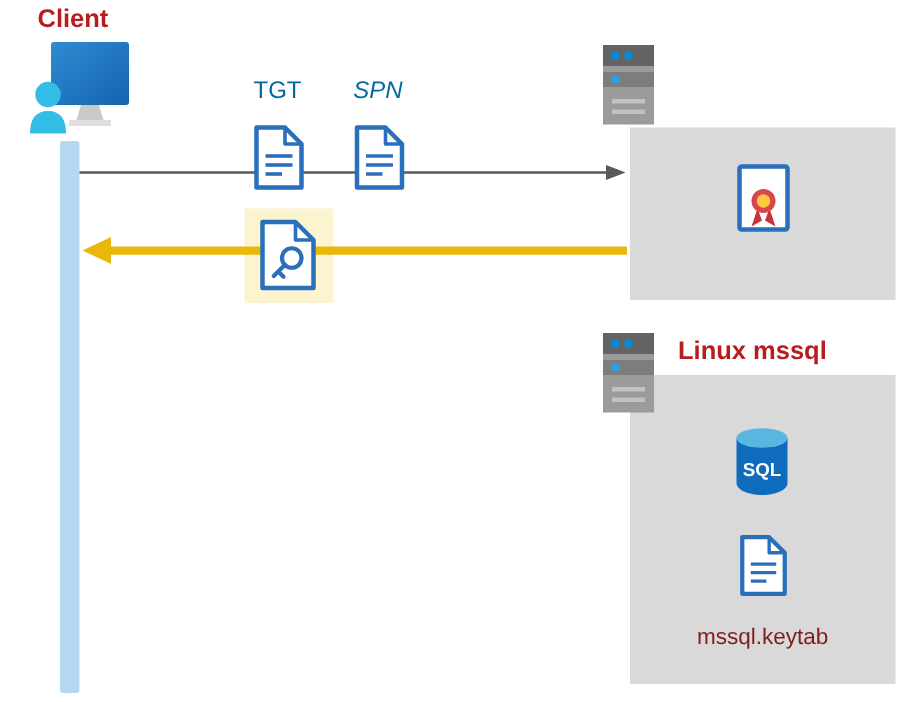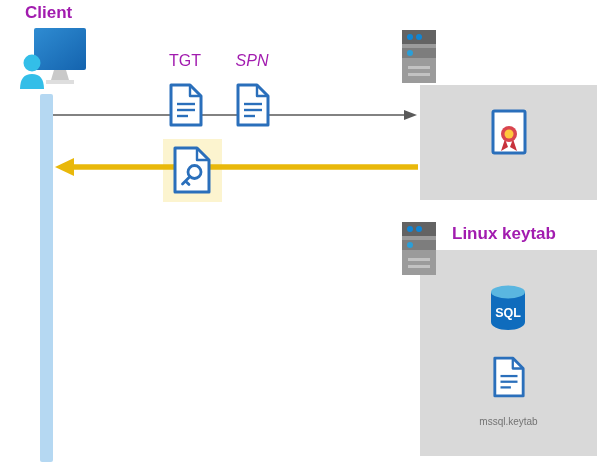--- a/index.html
+++ b/index.html
@@ -1,25 +1,25 @@
 <!DOCTYPE html>
 <html><head>
 <meta charset="utf-8">
 <style>
   * { margin:0; padding:0; box-sizing:border-box; }
   html,body { background:#ffffff; }
   body { font-family:"Liberation Sans", sans-serif; }
   .stage { position:relative; width:600px; height:468px; background:#ffffff; overflow:hidden; }
   .abs { position:absolute; }
-  .title { font-weight:bold; font-size:17px; color:#a21caf; line-height:1.22; }
-  .small-label { font-size:16px; color:#a21caf; text-align:center; }
+  .title { font-weight:bold; font-size:17px; color:#b91c1c; line-height:1.22; }
+  .small-label { font-size:16px; color:#0369a1; text-align:center; }
   .panel { position:absolute; background:#d9d9d9; }
   .hl-box { position:absolute; background:#fcf4cf; }
   .timeline { position:absolute; background:#b5d8f2; border-radius:2px; }
-  .keytab-label { position:absolute; font-size:10px; color:#737373; text-align:center; }
+  .keytab-label { position:absolute; font-size:15px; color:#7f1d1d; text-align:center; }
   .arrow-layer { position:absolute; left:0; top:0; pointer-events:none; }
   svg text { font-family:"Liberation Sans", sans-serif; }
 </style>
 </head>
 <body>
 
 <div class="stage">
 
   <div class="panel" style="left:420px; top:85px; width:177px; height:115px;"></div>
   <div class="panel" style="left:420px; top:250px; width:177px; height:206px;"></div>
@@ -98,21 +98,21 @@
   </svg>
 
   <svg class="abs" style="left:490px; top:108px;" width="38" height="48" viewBox="0 0 38 48">
     <rect x="3" y="3" width="32" height="42" rx="1.5" fill="#ffffff" stroke="#2a6fbb" stroke-width="3"></rect>
     <path d="M15 31 L11 43 L18 39 Z" fill="#c8323c"></path>
     <path d="M23 31 L27 43 L20 39 Z" fill="#c8323c"></path>
     <circle cx="19" cy="26" r="8" fill="#d9454f"></circle>
     <circle cx="19" cy="26" r="4.5" fill="#ffc83d"></circle>
   </svg>
 
-  <div class="abs title" style="left:452px; top:224px; width:140px;">Linux keytab</div>
+  <div class="abs title" style="left:452px; top:224px; width:140px;">Linux mssql</div>
 
   <svg class="abs" style="left:399px; top:220px;" width="40" height="57" viewBox="0 0 40 57">
     <rect x="3" y="2" width="34" height="53" fill="#9b9b9b"></rect>
     <rect x="3" y="2" width="34" height="14" fill="#636363"></rect>
     <circle cx="11" cy="9" r="3" fill="#0f86d6"></circle>
     <circle cx="20" cy="9" r="3" fill="#0f86d6"></circle>
     <rect x="3" y="20" width="34" height="10" fill="#7d7d7d"></rect>
     <circle cx="11" cy="25" r="3" fill="#2a9fd8"></circle>
     <rect x="9" y="38" width="22" height="3" fill="#c2c2c2"></rect>
     <rect x="9" y="45" width="22" height="3" fill="#c2c2c2"></rect>

